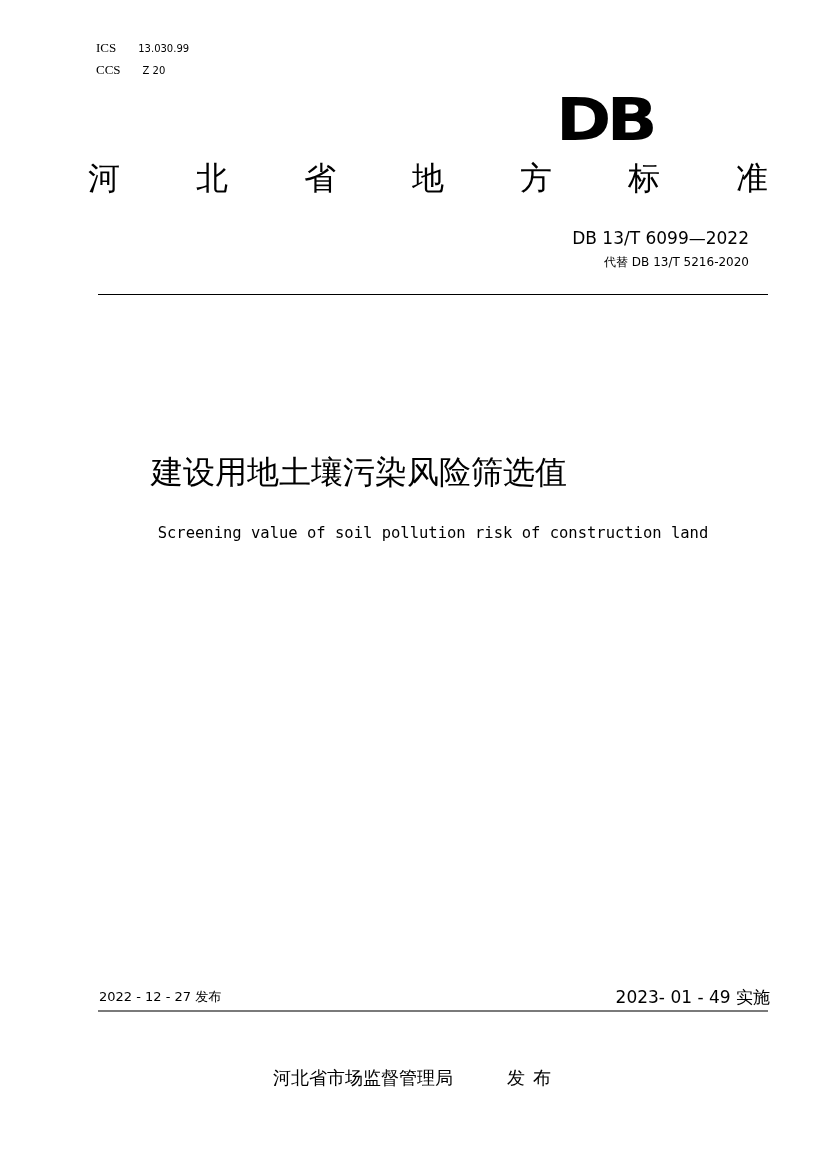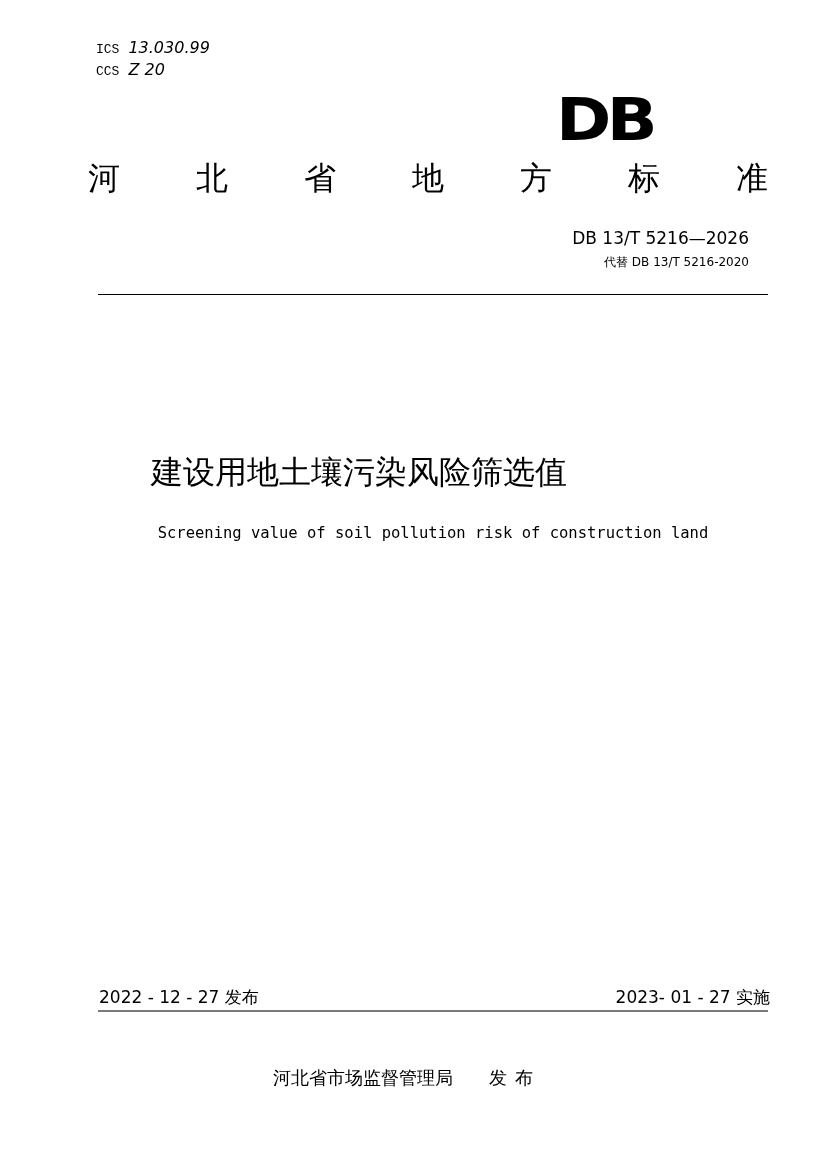--- a/index.html
+++ b/index.html
@@ -1,36 +1,36 @@
 <!DOCTYPE html>
 <html><head>
 <meta charset="utf-8">
 <style>
   html, body { margin:0; padding:0; background:#ffffff; }
   body { width:826px; height:1169px; position:relative; overflow:hidden; color:#000; font-family:"DejaVu Sans", sans-serif; }
   .abs { position:absolute; }
   .meta { left:96px; font-size:12px; line-height:14px; }
-  .meta .lbl { font-family:Liberation Mono, monospace; font-size:13px; }
-  .meta .val { font-family:"DejaVu Sans", sans-serif; font-size:16px; margin-left:9px;font-style:italic; }
+  .meta .lbl { font-family:Liberation Serif, serif; font-size:13px; }
+  .meta .val { font-family:"DejaVu Sans", sans-serif; font-size:10px; margin-left:22px; }
   #ics { top:41px; }
   #ccs { top:63px; }
   #logo { left:530px; top:88px; height:60px; display:flex; align-items:flex-end;margin-left:26px; }
   #logo .db { font-family:"DejaVu Sans", sans-serif; font-weight:900; font-size:58px; letter-spacing:-4px; line-height:56px; transform:scaleX(1.15); transform-origin:left; display:inline-block; width:88px; }
   #logo .num { font-family:"DejaVu Serif", serif; font-weight:bold; font-size:60px; line-height:56px; margin-left:2px; letter-spacing:-1px; }
   #std-type { left:88px; top:158px; width:680px; display:flex; justify-content:space-between; font-size:32px; line-height:40px; }
   #std-no { right:77px; top:228px; font-size:17px; line-height:20px; text-align:right; }
   #std-replace { right:77px; top:255px; font-size:12px; line-height:14px; text-align:left; }
   #rule-top { left:98px; top:294px; width:670px; height:0; border-top:1.5px solid #000; }
   #title-cn { left:0; width:718px; top:450px; text-align:center; font-size:32px; line-height:44px; letter-spacing:0px; }
   #title-en { left:0; width:866px; top:523px; text-align:center; font-family:"DejaVu Sans Mono", monospace; font-size:15.5px; line-height:20px; }
-  #date-pub { left:99px; top:987px; font-size:17px; line-height:20px; }
+  #date-pub { left:99px; top:987px; font-size:13px; line-height:20px; }
   #date-impl { right:56px; top:987px; font-size:17px; line-height:20px; text-align:right; }
   #rule-bottom { left:98px; top:1010px; width:670px; height:0; border-top:2px solid #7a7a7a; }
   #issuer { left:273px; top:1067px; font-size:18px; line-height:22px; }
-  #issuer .act { margin-left:36px; letter-spacing:8px; }
+  #issuer .act { margin-left:54px; letter-spacing:8px; }
 </style>
 </head>
 <body>
 
 <div class="abs meta" id="ics">
   <span class="lbl">ICS</span><span class="val">13.030.99</span>
 </div>
 <div class="abs meta" id="ccs">
   <span class="lbl">CCS</span><span class="val">Z 20</span>
 </div>
@@ -42,28 +42,28 @@
 <div class="abs" id="std-type">
   <span>河</span>
   <span>北</span>
   <span>省</span>
   <span>地</span>
   <span>方</span>
   <span>标</span>
   <span>准</span>
 </div>
 
-<div class="abs" id="std-no">DB 13/T 5216—2026</div>
+<div class="abs" id="std-no">DB 13/T 6099—2022</div>
 <div class="abs" id="std-replace">代替 DB 13/T 5216-2020</div>
 
 <div class="abs" id="rule-top"></div>
 
 <div class="abs" id="title-cn">建设用地土壤污染风险筛选值</div>
 <div class="abs" id="title-en">Screening value of soil pollution risk of construction land</div>
 
 <div class="abs" id="date-pub">2022 - 12 - 27 发布</div>
-<div class="abs" id="date-impl">2023- 01 - 27 实施</div>
+<div class="abs" id="date-impl">2023- 01 - 49 实施</div>
 
 <div class="abs" id="rule-bottom"></div>
 
 <div class="abs" id="issuer">
   <span>河北省市场监督管理局</span><span class="act">发布</span>
 </div>
 
 </body></html>

